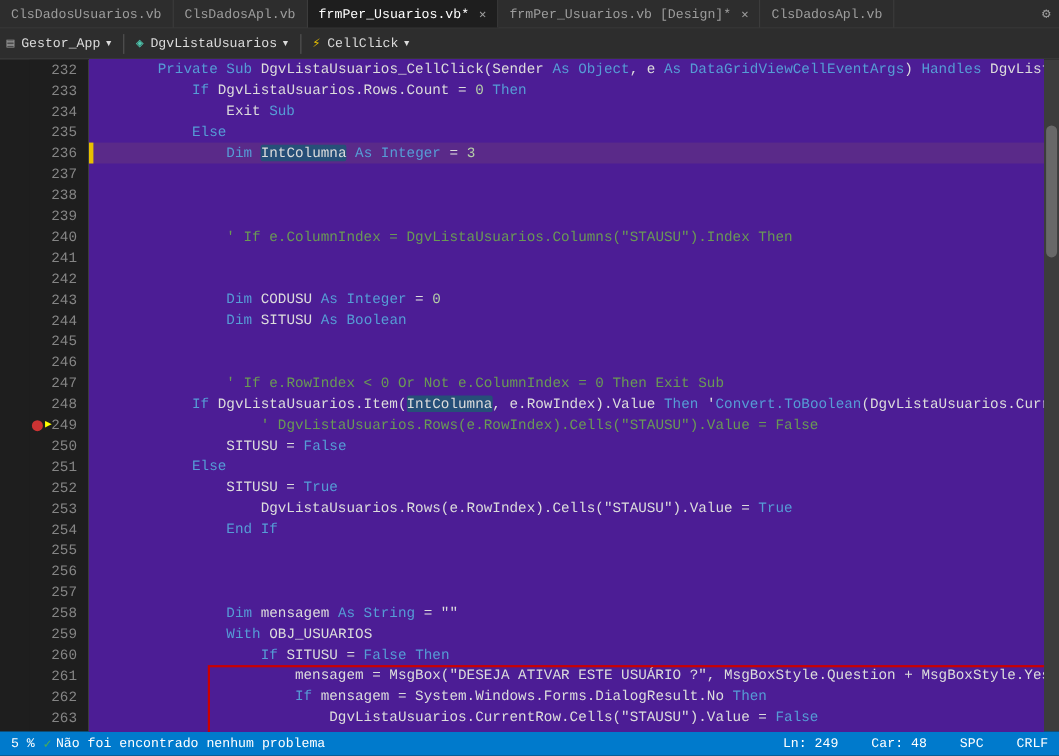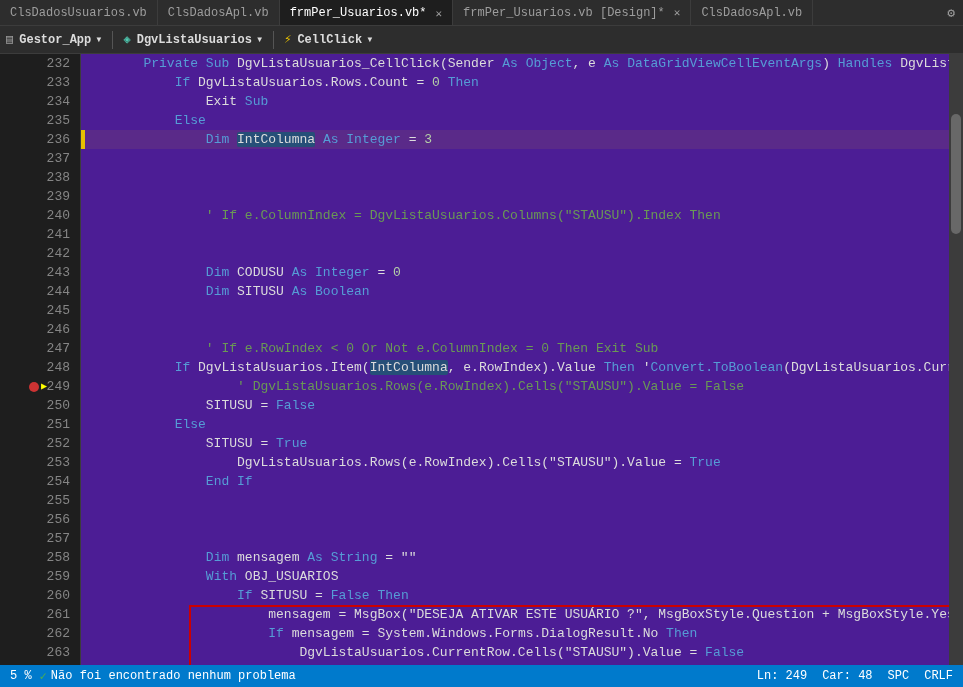--- a/index.html
+++ b/index.html
@@ -74,21 +74,20 @@
       height: 18px;
       background: #555;
       margin: 0 4px;
     }
     .toolbar-dropdown {
       display: flex;
       align-items: flex-end;
       gap: 4px;
       cursor: pointer;
       color: #dcdcdc;
-      font-weight: bold;
     }
     .lightning-icon {
       color: #e8c000;
     }
 
     
     .main {
       display: flex;
       height: calc(687px - 26px - 28px - 22px);
       margin-left: 27px;
@@ -206,21 +205,21 @@
       right: 0;
     }
     .status-left {
       display: flex;
       align-items: center;
       gap: 8px;
     }
     .status-right {
       margin-left: auto;
       display: flex;
-      gap: 15px;
+      gap: 30px;
     }
     .status-ok {
       color: #ffffff;
       display: flex;
       align-items: center;
       gap: 4px;
     }
     .check-icon {
       color: #4caf50;
     }

